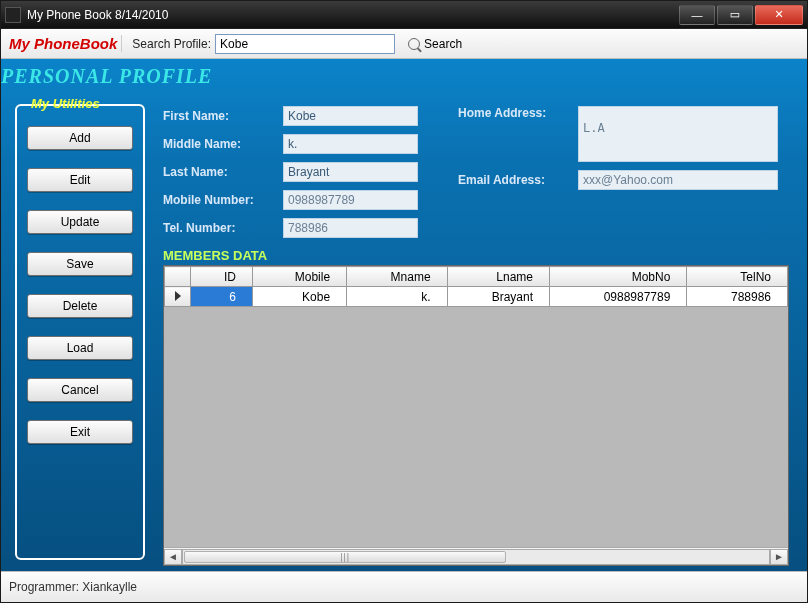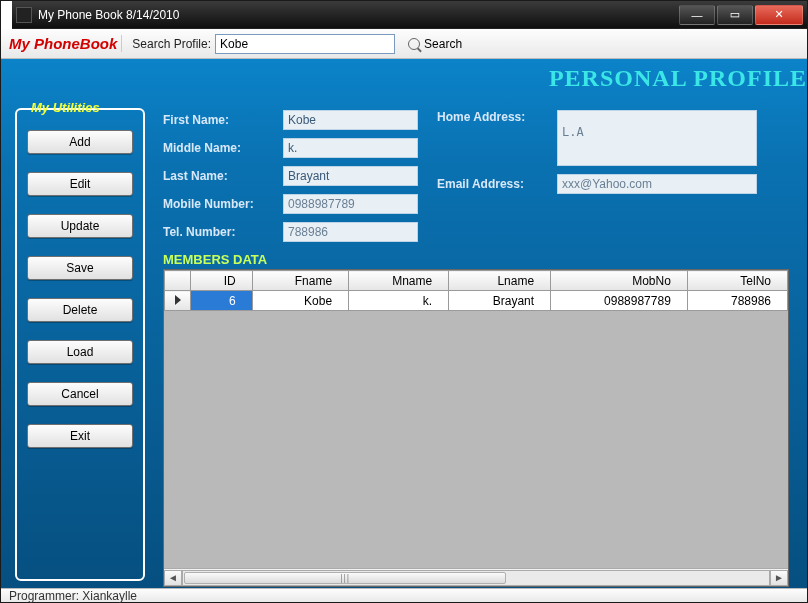--- a/index.html
+++ b/index.html
@@ -21,21 +21,20 @@
   }
   
   .titlebar {
     height: 28px;
     background: linear-gradient(#3b3b3b, #0f0f0f);
     color: #fff;
     display: flex;
     align-items: center;
     padding: 0 4px;
     border-bottom: 1px solid #222;
-    margin-left: 11px;
   }
   .titlebar .app-icon {
     width: 16px; height: 16px;
     background: #222;
     border: 1px solid #555;
     margin-right: 6px;
     display:inline-block;
   }
   .titlebar .title { flex: 1; font-size: 12px; }
   .winbtns { display: flex; gap: 0; }
@@ -94,27 +93,28 @@
     background:#666; bottom:-2px; right:-3px; transform:rotate(45deg);
   }
   
   .content {
     flex: 1;
     background: linear-gradient(#0b83c9 0%, #0a71b1 20%, #064f80 100%);
     position: relative;
     overflow: hidden;
   }
   .page-title {
-    text-align:right;
+    text-align:left;
     color:#3be6e6;
     font-family: "Times New Roman", serif;
     font-weight: bold;
-    font-size: 24px;
+    font-size: 20px;
     padding: 6px 0 10px;
     letter-spacing: 1px;
+    font-style: italic;
   }
   .body-row { display:flex; height: calc(100% - 40px); }
   
   .groupbox {
     width: 130px;
     margin: 6px 10px 10px 14px;
     border: 2px solid #fff;
     border-radius: 6px;
     position: relative;
     padding: 20px 10px 10px;
@@ -142,21 +142,21 @@
     box-shadow: 0 1px 0 rgba(0,0,0,0.25);
   }
   
   .form-area {
     flex:1;
     padding: 8px 18px 0 8px;
     color:#fff;
     display:flex;
     flex-direction:column;
   }
-  .form-grid { display:flex; gap: 19px; }
+  .form-grid { display:flex; gap: 40px; }
   .col { display:flex; flex-direction:column; gap:8px; }
   .field-row { display:flex; align-items:center; gap:10px; }
   .flabel {
     width: 110px;
     color:#d8e8f8;
     font-weight: bold;
     font-size: 12px;
   }
   .finput {
     width: 135px; height: 20px;
@@ -248,21 +248,21 @@
   .hscroll .thumb{
     position:absolute; top:1px; left:1px;
     height:12px; width:55%;
     background: linear-gradient(#fafafa,#dcdcdc);
     border:1px solid #b0b0b0; border-radius:2px;
     display:flex; align-items:center; justify-content:center;
     color:#888; font-size:9px; letter-spacing:1px;
   }
   
   .statusbar {
-    height: 14px;
+    height: 31px;
     background: linear-gradient(#fdfdfd,#e9e9e9);
     border-top:1px solid #bbb;
     padding: 0 8px;
     display:flex;
     align-items:center;
     color:#333;
     font-size:12px;
   }
   .pointer-tri {
     display:inline-block;
@@ -351,21 +351,21 @@
         </div>
 
         <div class="members-lbl">MEMBERS DATA</div>
 
         <div class="grid-wrap">
           <table class="grid">
             <thead>
               <tr>
                 <th class="rowhdr"></th>
                 <th>ID</th>
-                <th>Fname</th>
+                <th>Mobile</th>
                 <th>Mname</th>
                 <th>Lname</th>
                 <th>MobNo</th>
                 <th>TelNo</th>
               </tr>
             </thead>
             <tbody>
               <tr>
                 <td class="rowhdr"><span class="pointer-tri"></span></td>
                 <td class="sel">6</td>

